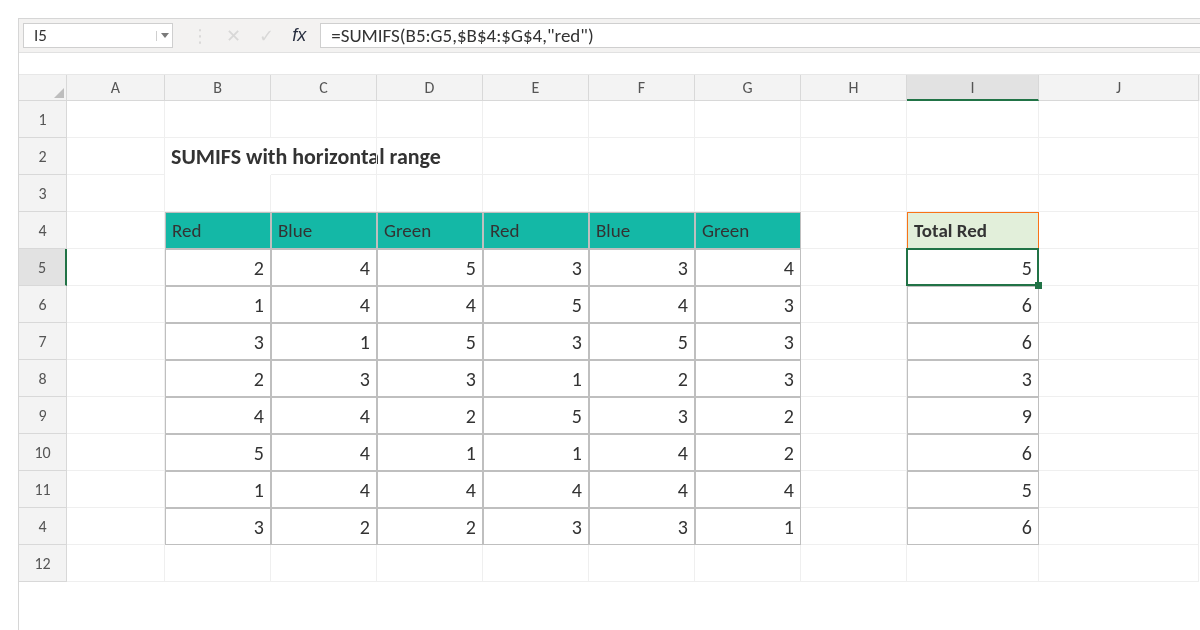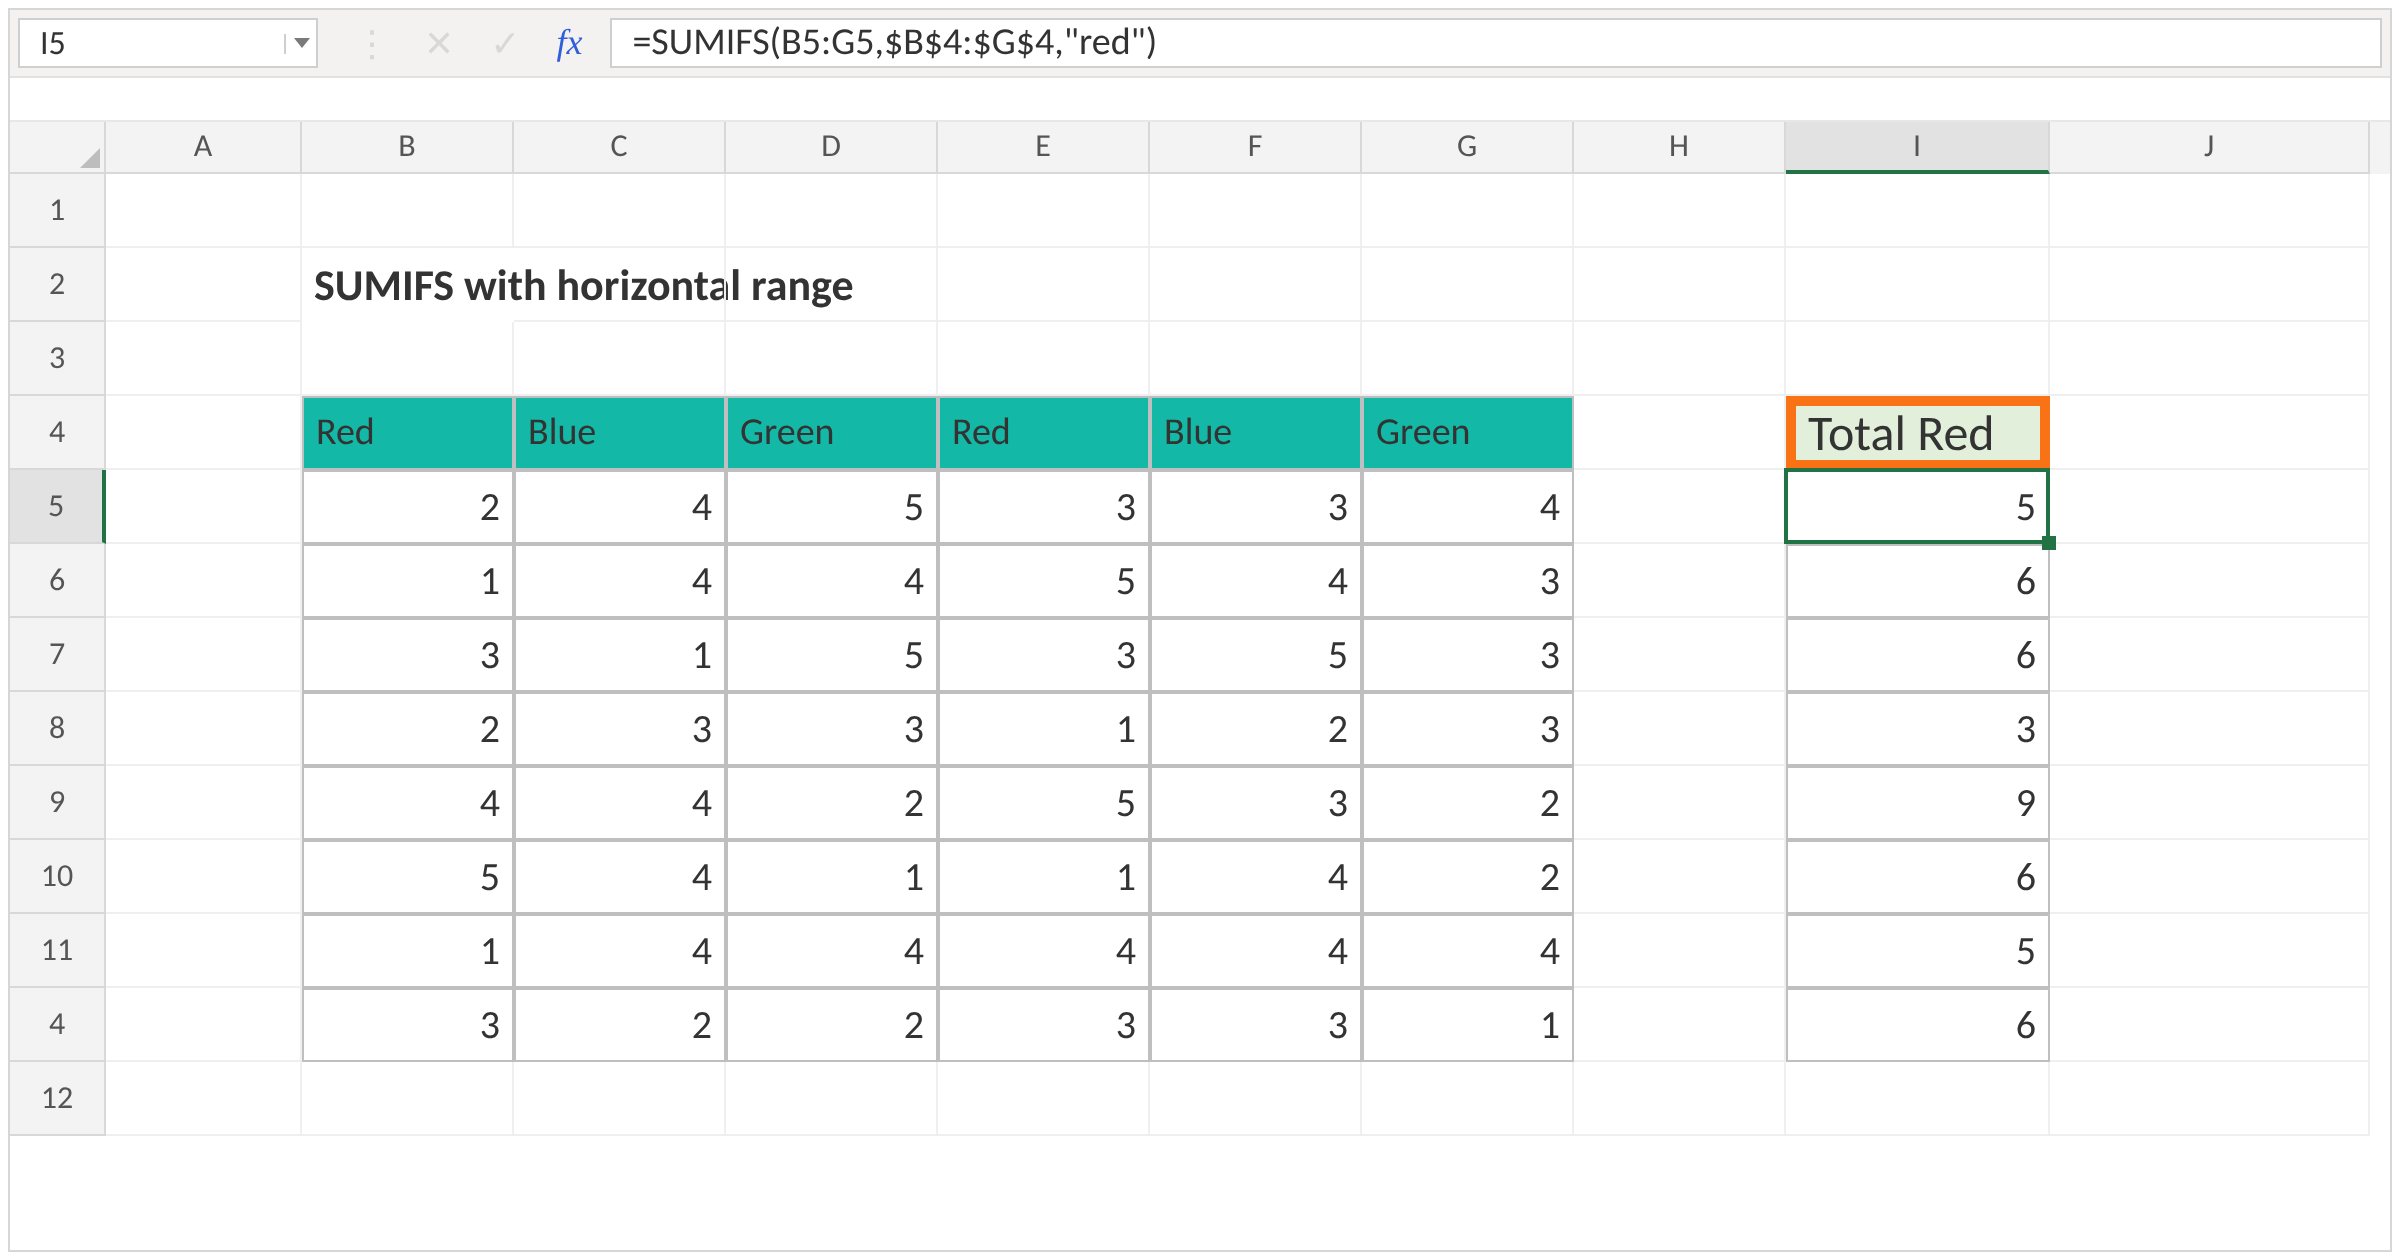--- a/index.html
+++ b/index.html
@@ -6,21 +6,21 @@
   html, body {
     margin: 0; padding: 0;
     font-family: Calibri, "Segoe UI", Arial, sans-serif;
     background: #fff;
     color: #333;
     width: 1200px; height: 630px;
     overflow: hidden;
   }
   .frame {
     width: 1200px; height: 450px;
-    padding: 4px;
+    padding: 18px;
   }
   .inner {
     width: 1192px; height: 622px;
     border: 1px solid #d6d6d6;
     background: #fff;
     position: relative;
     overflow: hidden;
   }
 
   
@@ -55,21 +55,21 @@
     border-top:5px solid #7a7a7a;
   }
   .fbar-mid {
     display:flex; align-items:center;
     gap: 18px;
     padding: 0 14px;
     color:#b9b9b9;
     font-size:18px;
   }
   .fbar-mid .dim { opacity:.45; }
-  .fx { font-style: italic; font-family: Liberation Serif, serif; color:#1d4ed8; opacity:.9;}
+  .fx { font-style: italic; font-family: Liberation Sans, sans-serif; color:#0f172a; opacity:.9;}
   .formula {
     flex:1;
     display:flex; align-items:center;
     padding: 0 10px;
     margin: 4px 4px 4px 0;
     background:#fff;
     border:1px solid #cfcfcf;
     font-size:19px;
     color:#333;
   }
@@ -154,24 +154,25 @@
     color:#333;
     font-size:19px;
     padding-left:6px;
   }
   .td{
     border:1px solid #bfbfbf;
     background:#fff;
   }
   .th2{
     background:#e2efda;
-    border:5px solid #f97316;
+    border:1px solid #f97316;
     color:#333;
-    font-size:25px;
+    font-size:19px;
     padding-left:6px;
+    font-weight:bold;
   }
   .td2{
     border:1px solid #bfbfbf;
     background:#fff;
   }
 
   
   .active-outline{
     position:absolute;
     border:2px solid #217346;

